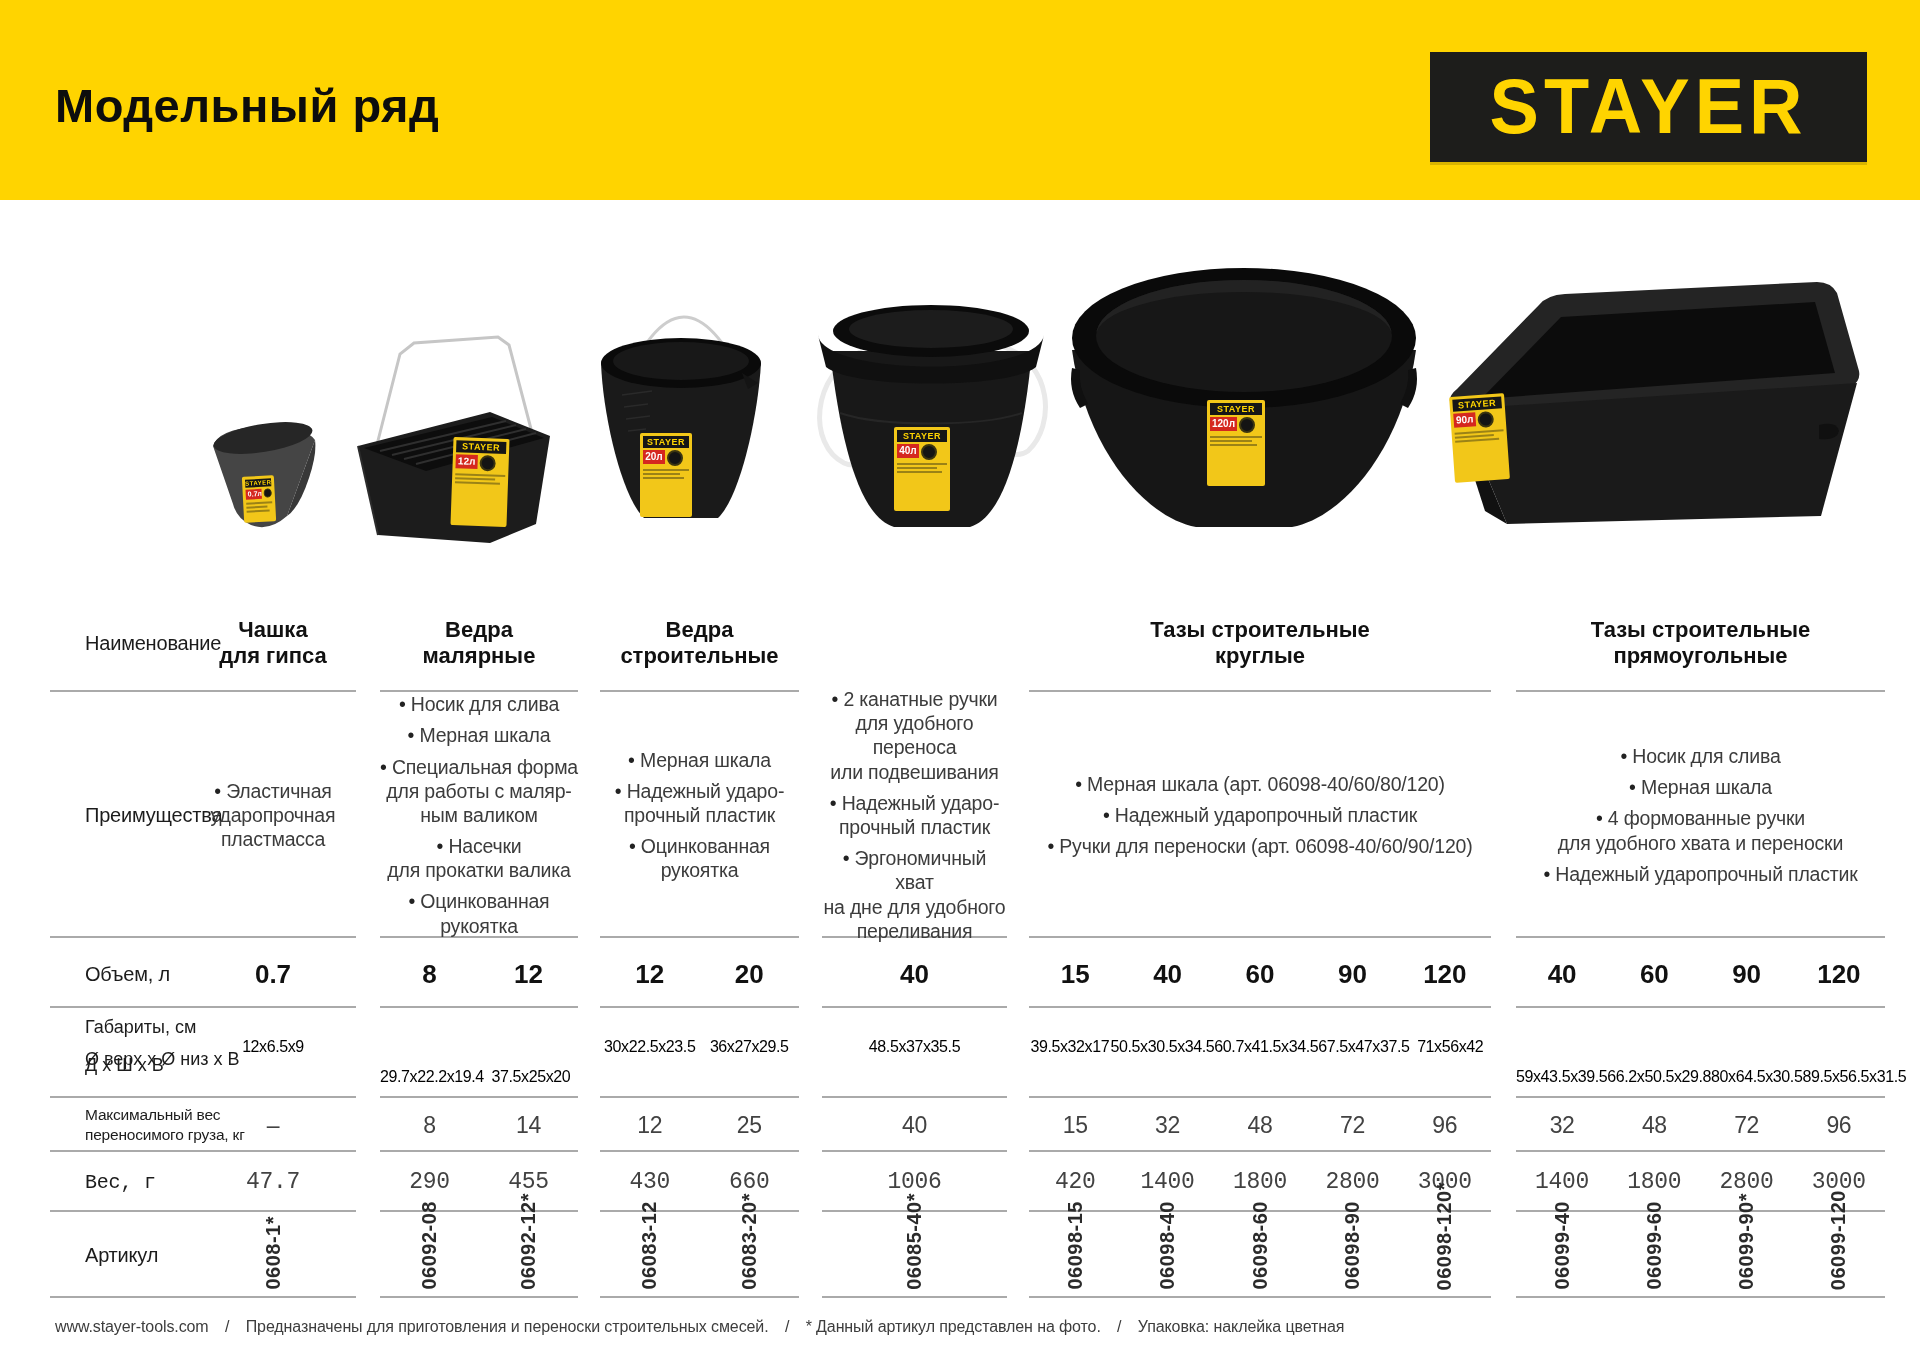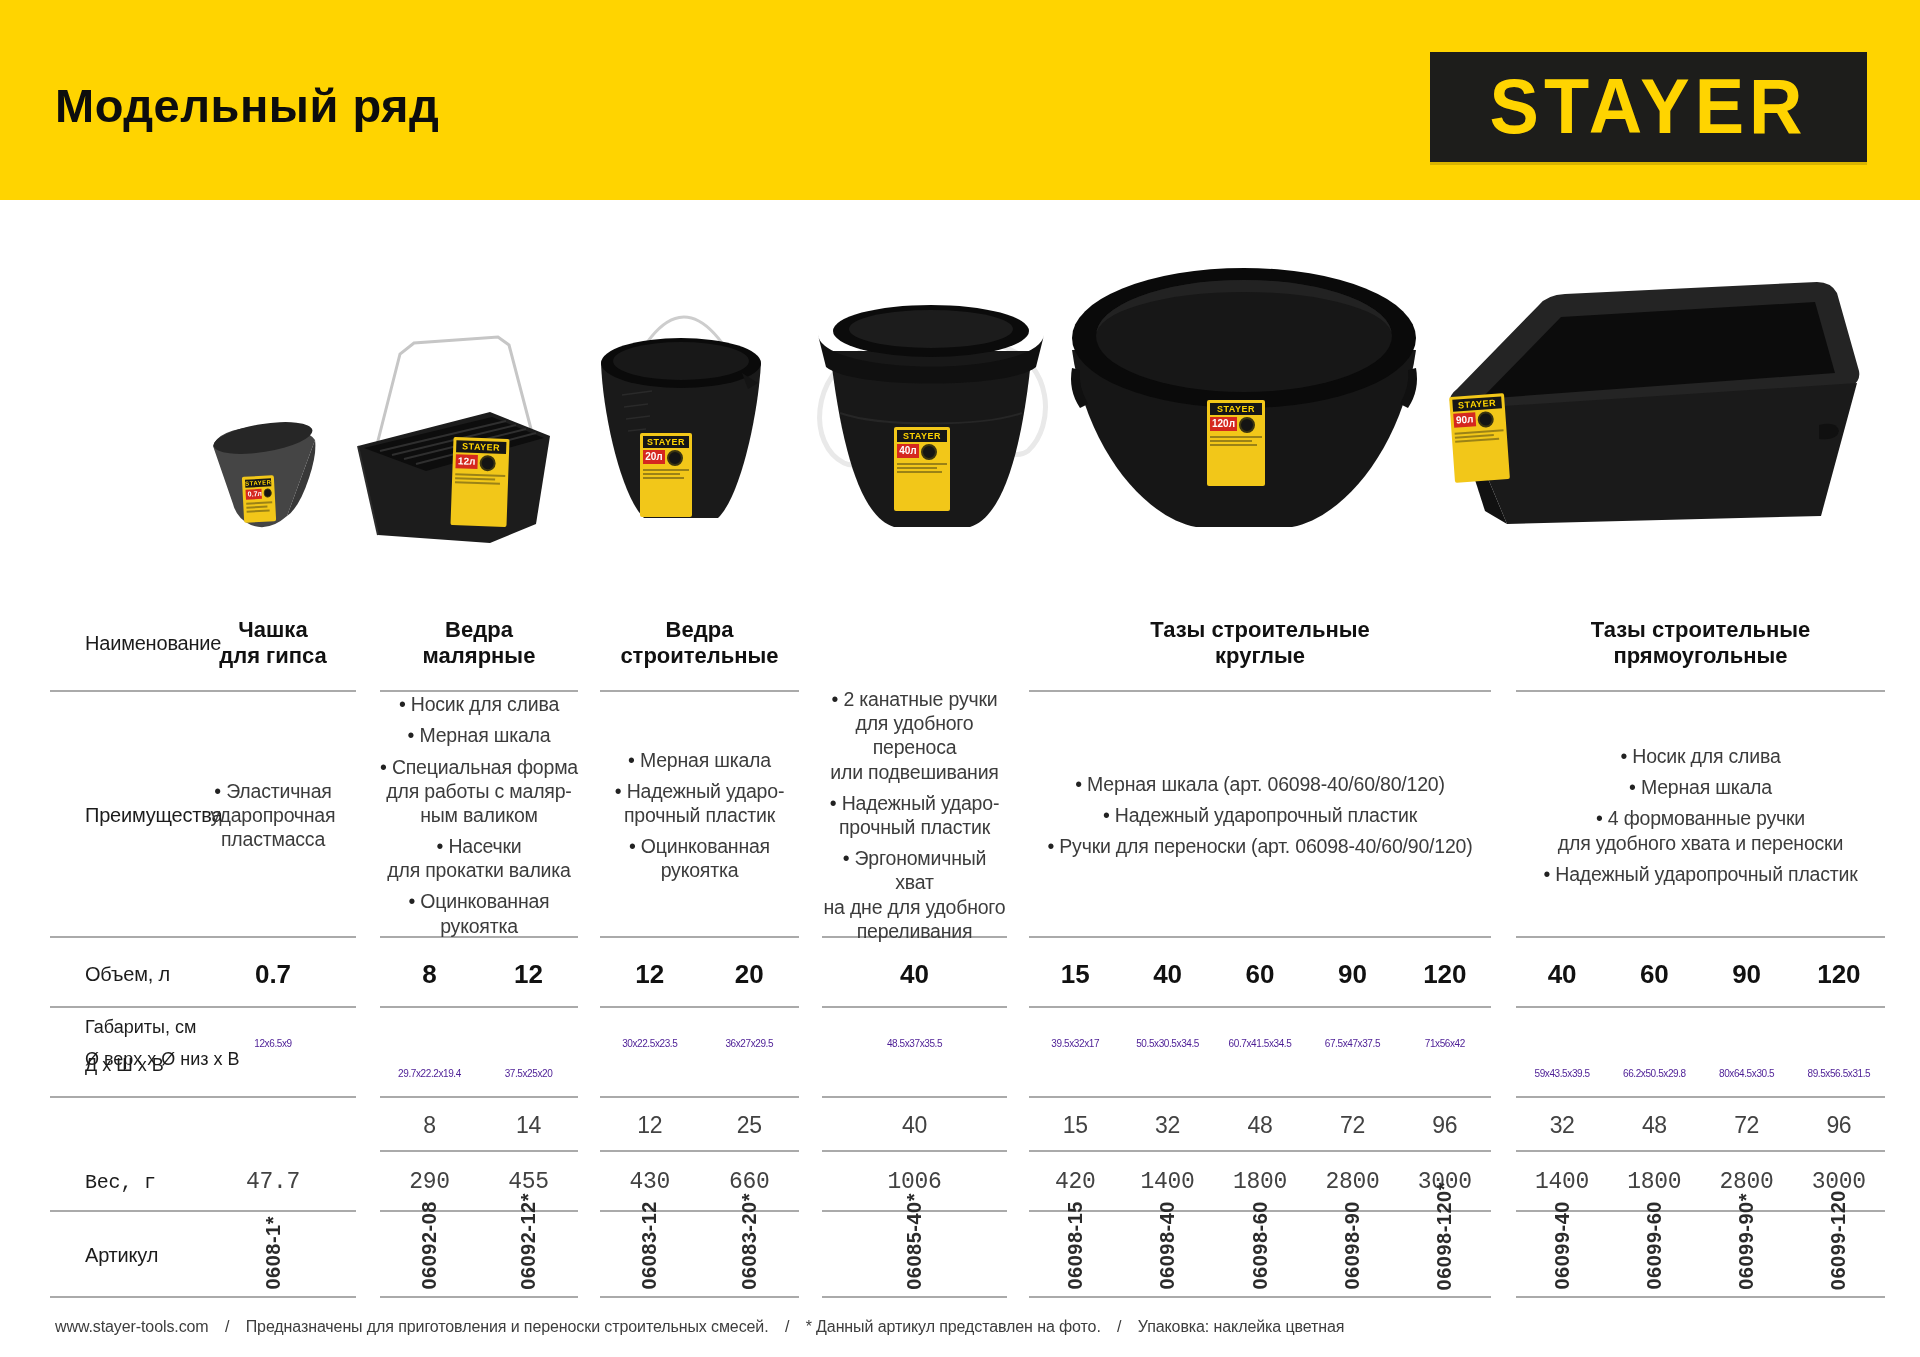--- a/index.html
+++ b/index.html
@@ -63,21 +63,21 @@
        height:100%;gap:7px;}
   .adv-item{white-space:pre-line;text-align:center;font-size:19.5px;line-height:1.24;
             color:#3c3c3c;letter-spacing:-0.2px;}
   .adv-item::before{content:"•  ";color:#222;}
 
   
   .subs{display:flex;height:100%;}
   .subs .sub{flex:1 1 0;display:flex;align-items:center;justify-content:center;}
   .vol{font-weight:700;font-size:26px;color:#111;}
   .num{font-size:23px;color:#424242;letter-spacing:-0.3px;}
-  .dim{font-size:10px;color:#4c1d95;letter-spacing:-0.4px;white-space:nowrap;}
+  .dim{font-size:16px;color:#000000;letter-spacing:-0.4px;white-space:nowrap;}
   .subs.dimrow .sub{align-items:flex-start;}
   .subs.dimrow .sub.t{padding-top:28px;}
   .subs.dimrow .sub.b{padding-top:58px;}
   .dl{position:absolute;left:35px;font-size:18px;line-height:19px;color:#1c1c1c;white-space:nowrap;}
   .dl1{top:8px;} .dl2{top:27px;margin-top:13px;} .dl3{top:46px;}
 
   
   .artrow .sub{align-items:flex-end;justify-content:center;}
   .art{writing-mode:vertical-rl;transform:rotate(180deg);font-weight:700;font-size:20px;
        color:#2b2b2b;letter-spacing:0.5px;margin-bottom:6px;white-space:nowrap;}
@@ -454,20 +454,28 @@
       <span class="sub b">
           <span class="dim">80x64.5x30.5</span>
         </span>
       <span class="sub b">
           <span class="dim">89.5x56.5x31.5</span>
         </span>
     </div>
   </div>
 
   <div class="trow rule" style="top:1100px;height:52px;">
+    <div class="cell lg1">
+      <span class="rlab two"><span>Максимальный вес</span><br><span>переносимого груза, кг</span></span>
+      <div class="g1c subs">
+          <span class="sub">
+            <span class="num">–</span>
+          </span>
+        </div>
+    </div>
     <div class="cell g2 subs">
       <span class="sub">
           <span class="num">8</span>
         </span>
       <span class="sub">
           <span class="num">14</span>
         </span>
     </div>
     <div class="cell g3 subs">
       <span class="sub">

